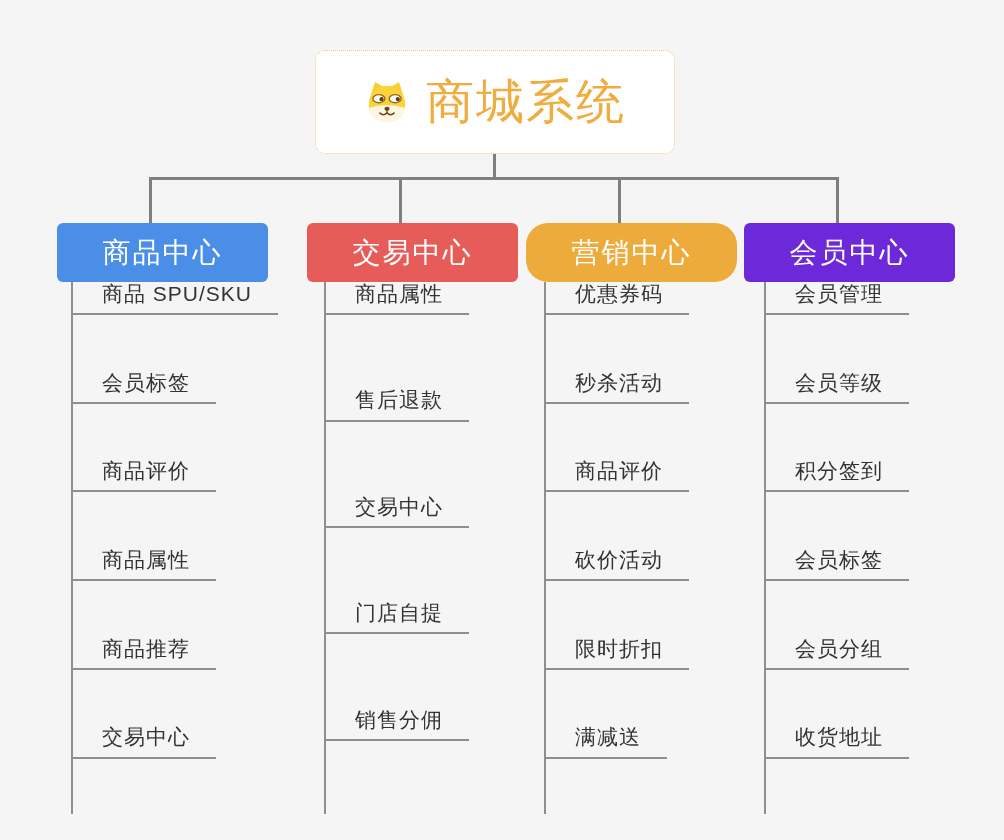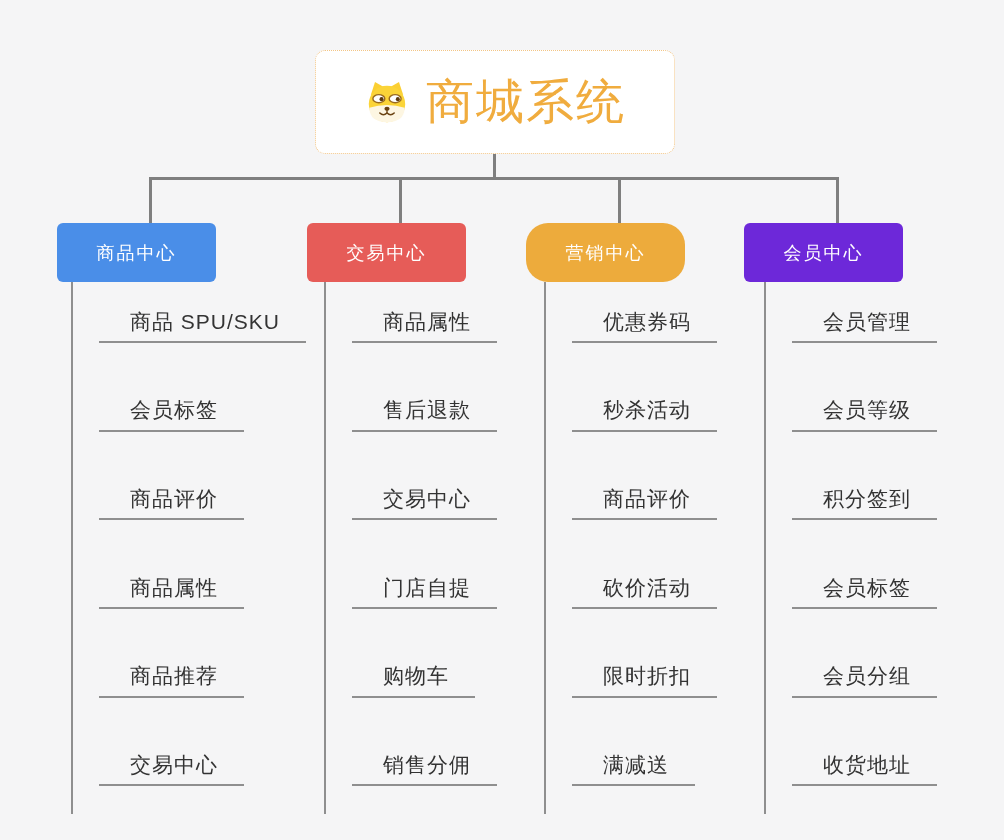--- a/index.html
+++ b/index.html
@@ -41,24 +41,24 @@
   
   .conn{position:absolute; background:#7f7f7f;}
   .conn-stub   {left:493px; top:140px; width:3px;  height:24px;}
   .conn-hbar   {left:149px; top:163px; width:690px; height:3px;}
   .conn-drop   {top:165px; width:3px; height:44px;}
   .drop-1{left:149px;} .drop-2{left:399px;} .drop-3{left:618px;} .drop-4{left:836px;}
   
   .branch-node{
     position:absolute;
     top:209px;
-    width:159px; height:59px;
+    width:211px; height:59px;
     border-radius:6px;
     color:#ffffff;
-    font-size:18px;
+    font-size:28px;
     letter-spacing:2px;
     display:flex;
     align-items:center;
     justify-content:center;
     white-space:nowrap;
   }
   .branch-1{left:57px;  background:#4a8ee8;}
   .branch-2{left:307px; background:#e65c58;}
   .branch-3{left:526px; background:#edab3c;border-radius:22px;}
   .branch-4{left:744px; background:#6d28d9;}
@@ -68,22 +68,21 @@
     top:268px;
     height:532px;
     border-left:2px solid #8f8f8f;
     display:flex;
     flex-direction:column;
   }
   .col-1{left:71px;} .col-2{left:324px;} .col-3{left:544px;} .col-4{left:764px;}
   .leaf{
     flex:1;
     display:flex;
-    align-items:center;
-    padding-left:28px;
+    align-items:flex-start;
   }
   .leaf > span{
     display:inline-block;
     margin-left:-2px;
     padding:0 26px 7px 31px;
     border-bottom:2px solid #8f8f8f;
     font-size:21px;
     letter-spacing:1px;
     color:#333333;
     white-space:nowrap;
@@ -152,23 +151,20 @@
     <div class="leaf">
         <span>售后退款</span>
       </div>
     <div class="leaf">
         <span>交易中心</span>
       </div>
     <div class="leaf">
         <span>门店自提</span>
       </div>
     <div class="leaf">
-        <span>购物车</span>
-      </div>
-    <div class="leaf">
         <span>销售分佣</span>
       </div>
   </div>
 
   <div class="leaf-col col-3">
     <div class="leaf">
         <span>优惠券码</span>
       </div>
     <div class="leaf">
         <span>秒杀活动</span>

